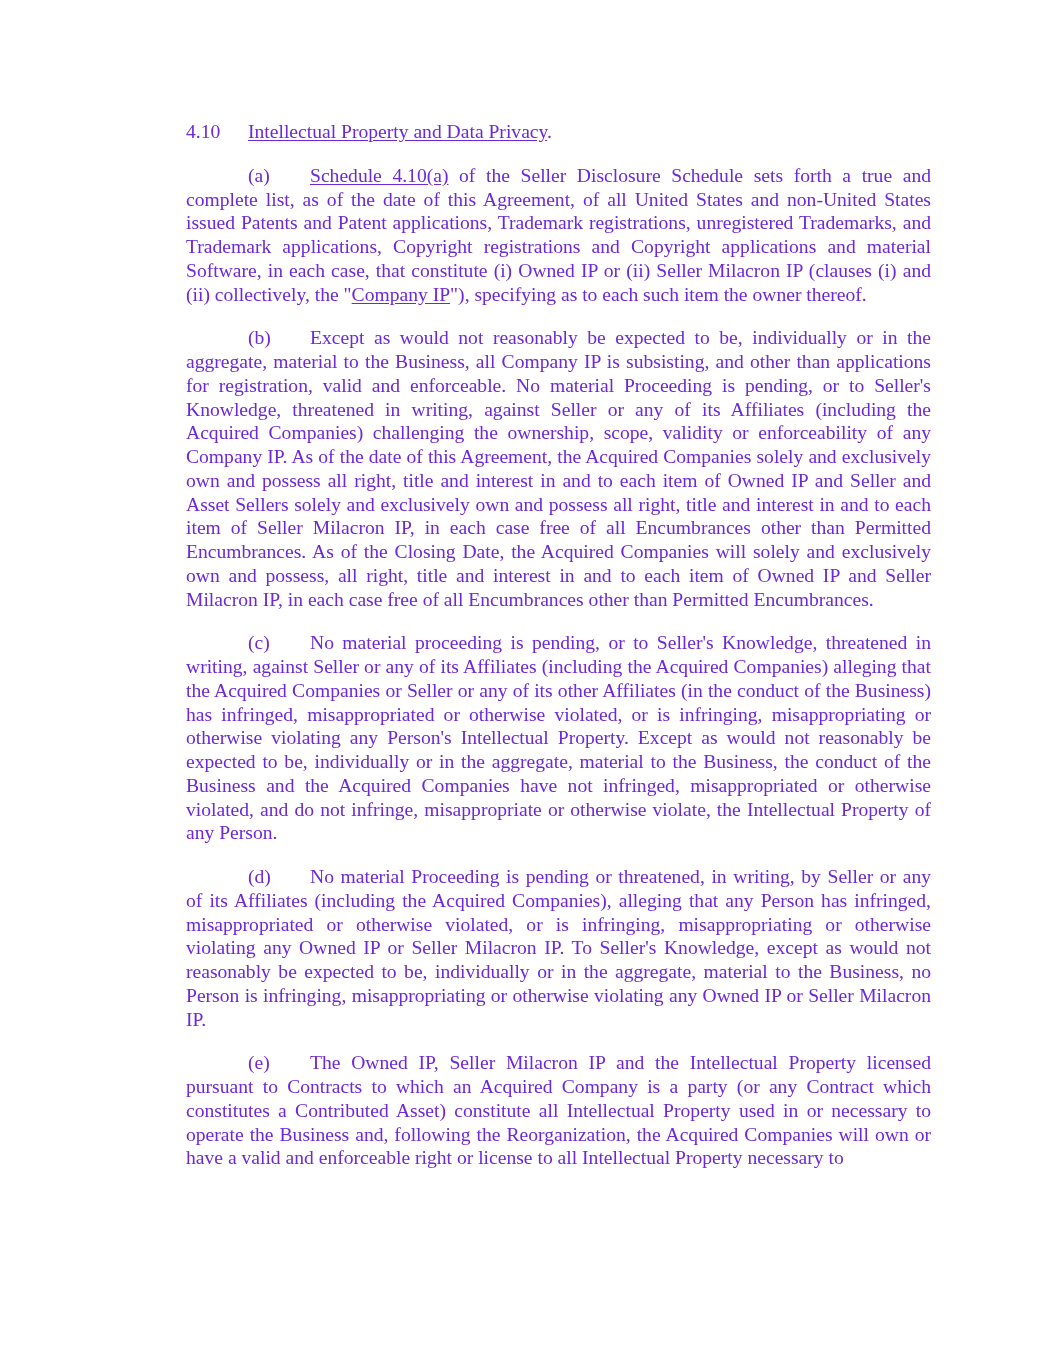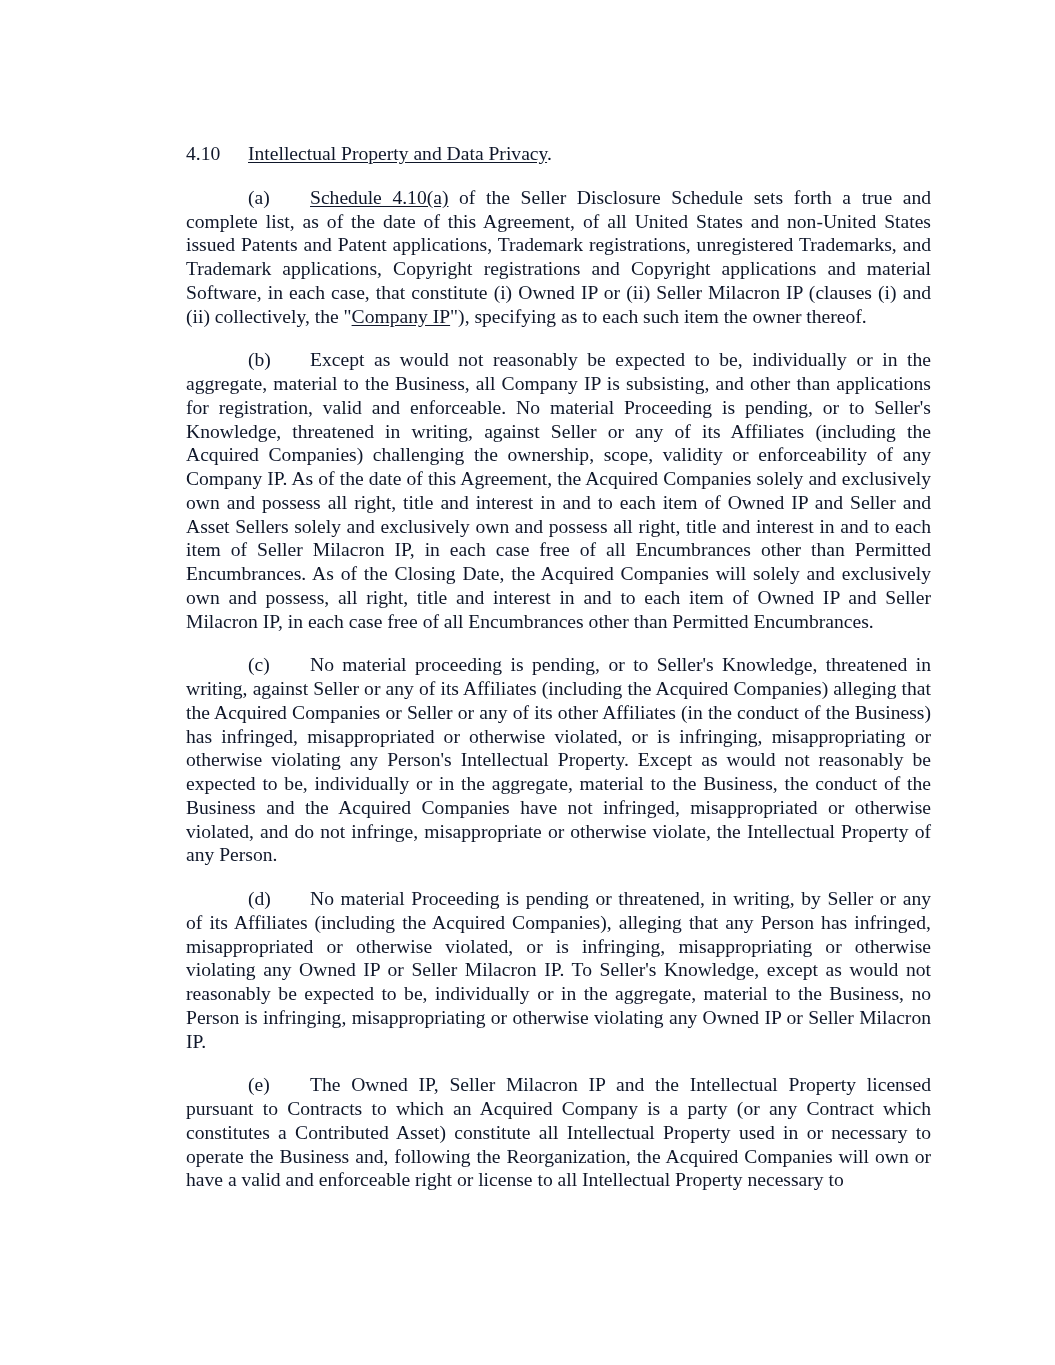--- a/index.html
+++ b/index.html
@@ -1,25 +1,25 @@
 <!DOCTYPE html>
 <html><head>
 <meta charset="utf-8">
 <style>
   html, body { margin: 0; padding: 0; background: #ffffff; }
   body { width: 1055px; height: 1365px; position: relative; overflow: hidden; }
   .page {
     position: absolute;
     left: 186px;
-    top: 142px;
+    top: 120px;
     width: 745px;
     font-family: "Liberation Serif", "DejaVu Serif", serif;
     font-size: 19.6px;
     line-height: 23.75px;
-    color: #0f172a;
+    color: #6d28d9;
   }
   .heading { margin: 0 0 20px 0; white-space: nowrap; }
   .heading .num { display: inline-block; width: 62px; }
   .u { text-decoration: underline; text-underline-offset: 2px; }
   .para {
     margin: 0 0 20px 0;
     text-align: justify;
     text-indent: 62px;
   }
   .para .label { display: inline-block; width: 62px; text-indent: 0; }

